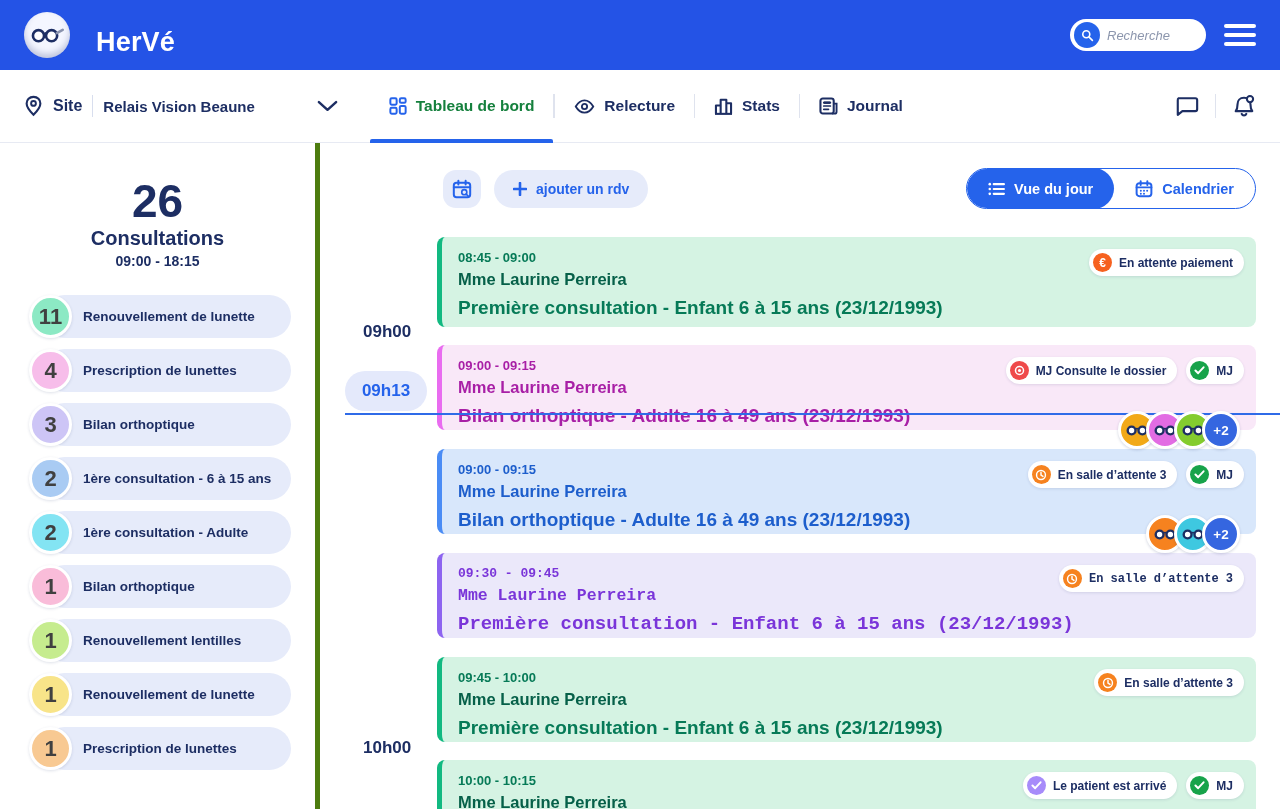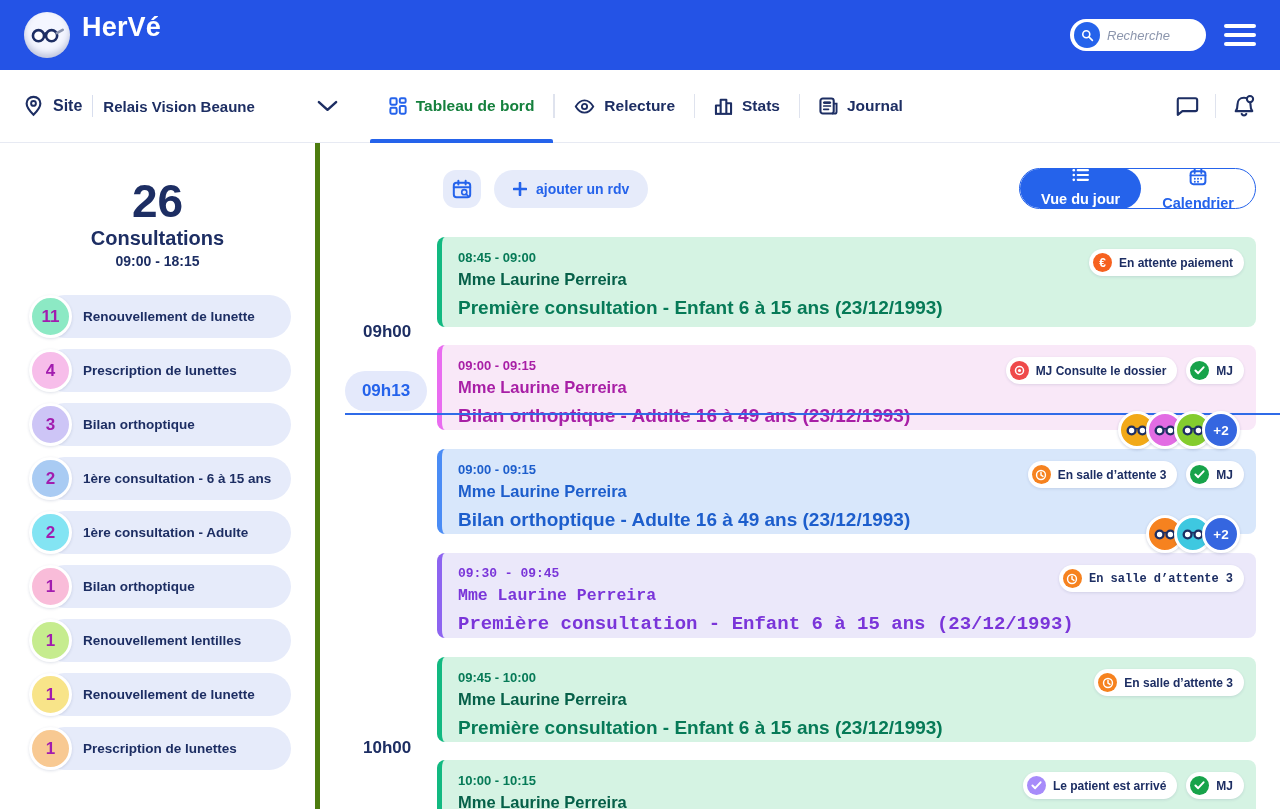--- a/index.html
+++ b/index.html
@@ -1,21 +1,21 @@
 <!DOCTYPE html>
 <html><head>
 <meta charset="utf-8">
 <style>
   * { margin:0; padding:0; box-sizing:border-box; }
   html,body { width:1280px; height:809px; overflow:hidden; background:#fff;
     font-family:"Liberation Sans","DejaVu Sans",sans-serif; }
 
   
   .topbar { height:70px; background:#2453e6; display:flex; align-items:center; padding:0 24px; }
-  .logo-wrap { display:flex; align-items:flex-start; gap:12px; }
+  .logo-wrap { display:flex; align-items:flex-end; gap:26px; }
   .logo-circle { width:46px; height:46px; border-radius:50%; background:#f4f6ff; display:flex; align-items:center; justify-content:center; box-shadow:inset 0 -4px 6px rgba(30,50,120,.25); }
   .brand { color:#fff; font-size:27px; font-weight:bold; letter-spacing:.2px; }
   .topbar-right { margin-left:auto; display:flex; align-items:center; gap:18px; }
   .search-pill { width:136px; height:32px; background:#fff; border-radius:16px; display:flex; align-items:center; padding:0 4px; }
   .search-iconbtn { width:26px; height:26px; border-radius:50%; background:#2563eb; display:flex; align-items:center; justify-content:center; flex:0 0 auto; }
   .search-pill input { border:none; outline:none; width:96px; margin-left:7px; font-size:13px; font-style:italic; color:#ec4899; background:transparent; font-family:inherit; }
   .search-pill input::placeholder { color:#8c96ad; }
   .hamburger { display:flex; flex-direction:column; gap:5px; cursor:pointer; }
   .hamburger span { width:32px; height:4px; background:#fff; border-radius:2px; }
 
@@ -37,31 +37,31 @@
   .layout { display:flex; height:666px; }
   .sidebar { width:320px; border-right:5px solid #4d7c0f; padding-top:34px; flex:0 0 auto; }
   .content { flex:1; position:relative; overflow:hidden; }
 
   
   .summary { text-align:center; margin-bottom:26px; }
   .summary .big { font-size:46px; font-weight:bold; color:#1d2e63; line-height:1.05; }
   .summary .mid { font-size:20px; font-weight:bold; color:#1d2e63; margin-top:2px; }
   .summary .small { font-size:14px; font-weight:bold; color:#1d2e63; margin-top:3px; }
   .stat { position:relative; margin:0 24px 11px 43px; height:43px; border-radius:22px; background:#e6ebfa; display:flex; align-items:center; padding-left:40px; }
-  .stat .count { position:absolute; left:-14px; top:0; width:43px; height:43px; border-radius:50%; border:3px solid #fff; display:flex; align-items:center; justify-content:center; font-size:17px; font-weight:bold; color:#a21caf; box-shadow:0 1px 3px rgba(29,46,99,.15); }
+  .stat .count { position:absolute; left:-14px; top:0; width:43px; height:43px; border-radius:50%; border:3px solid #fff; display:flex; align-items:center; justify-content:center; font-size:22px; font-weight:bold; color:#404040; box-shadow:0 1px 3px rgba(29,46,99,.15); }
   .stat .lbl { font-size:13.5px; font-weight:bold; color:#1d2e63; }
 
   
   .toolbar { display:flex; align-items:center; gap:13px; margin:25px 24px 0 123px; }
   .datenav { height:38px; background:#e6ebfa; border-radius:19px; display:flex; align-items:center; padding:0 15px; gap:27px; }
   .datenav .dlabel { font-size:14px; font-weight:bold; color:#1d2e63; }
   .icon-btn { width:38px; height:38px; background:#e6ebfa; border-radius:13px; display:flex; align-items:center; justify-content:center; cursor:pointer; }
   .add-rdv { height:38px; background:#e6ebfa; border-radius:19px; display:flex; align-items:center; gap:9px; padding:0 19px; color:#2563eb; font-size:14px; font-weight:bold; cursor:pointer; }
   .toggle { margin-left:auto; height:41px; border:1.5px solid #2563eb; border-radius:21px; background:#fff; display:flex; align-items:center; overflow:hidden; }
-  .seg { height:41px; display:flex; align-items:center; gap:9px; padding:0 21px; font-size:14.5px; font-weight:bold; cursor:pointer;flex-direction:column; }
+  .seg { height:41px; display:flex; align-items:center; gap:9px; padding:0 21px; font-size:14.5px; font-weight:bold; cursor:pointer; }
   .seg.active { background:#2563eb; color:#fff; border-radius:21px; }
   .seg.inactive { color:#2563eb; }
 
   
   .time-lbl { position:absolute; left:43px; font-size:17px; font-weight:bold; color:#1d2e63; }
   .now-pill { position:absolute; left:25px; top:228px; width:82px; height:40px; border-radius:20px; background:#e4e9fb; display:flex; align-items:center; justify-content:center; font-size:17px; font-weight:bold; color:#2563eb; }
   .now-line { position:absolute; left:25px; right:0; top:270px; height:2px; background:#2f6be8; z-index:5; }
 
   .card { position:absolute; left:117px; right:24px; border-radius:8px; padding:13px 16px; cursor:pointer; }
   .card .time { font-size:13px; font-weight:bold; }

